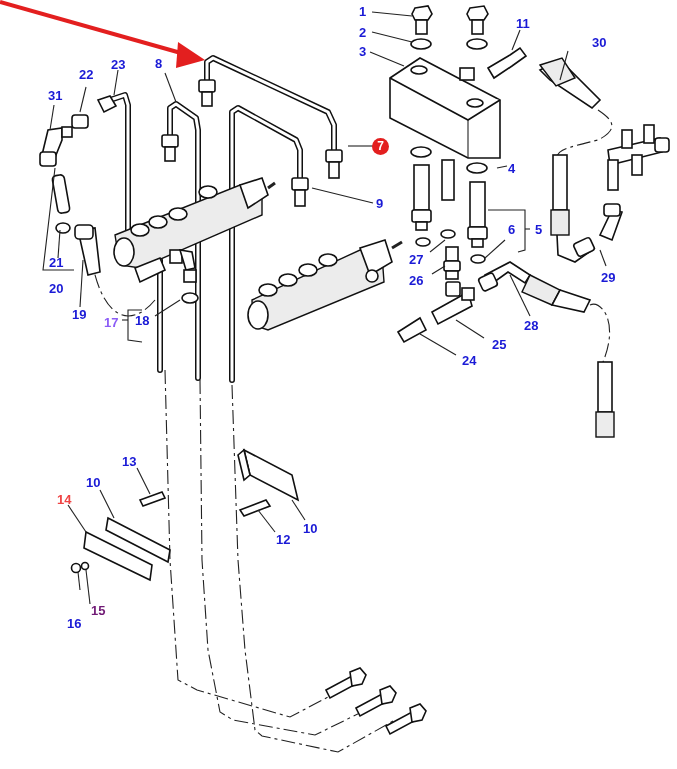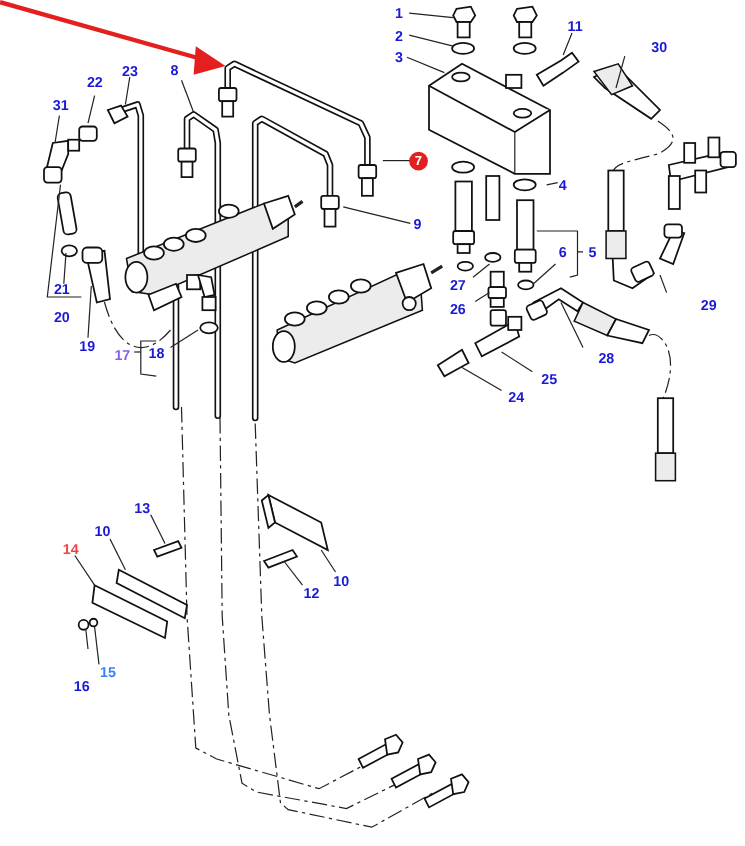--- a/index.html
+++ b/index.html
@@ -226,29 +226,29 @@
 <div class="label" style="left: 508px; top: 223px; color: rgb(26, 26, 214);">6</div>
 <div class="marker" style="left:372px;top:138px;background:#e31f1f">7</div>
 <div class="label" style="left: 155px; top: 57px; color: rgb(26, 26, 214);">8</div>
 <div class="label" style="left: 376px; top: 197px; color: rgb(26, 26, 214);">9</div>
 <div class="label" style="left: 86px; top: 476px; color: rgb(26, 26, 214);">10</div>
 <div class="label" style="left: 303px; top: 522px; color: rgb(26, 26, 214);">10</div>
 <div class="label" style="left: 516px; top: 17px; color: rgb(26, 26, 214);">11</div>
 <div class="label" style="left: 276px; top: 533px; color: rgb(26, 26, 214);">12</div>
 <div class="label" style="left: 122px; top: 455px; color: rgb(26, 26, 214);">13</div>
 <div class="label" style="left: 57px; top: 493px; color: #ef4444;">14</div>
-<div class="label" style="left: 91px; top: 604px; color: #3b82f6;">15</div>
+<div class="label" style="left: 91px; top: 604px; color: #701a75;">15</div>
 <div class="label" style="left: 67px; top: 617px; color: rgb(26, 26, 214);">16</div>
 <div class="label" style="left: 104px; top: 316px; color: #8b5cf6;">17</div>
 <div class="label" style="left: 135px; top: 314px; color: rgb(26, 26, 214);">18</div>
 <div class="label" style="left: 72px; top: 308px; color: rgb(26, 26, 214);">19</div>
 <div class="label" style="left: 49px; top: 282px; color: rgb(26, 26, 214);">20</div>
 <div class="label" style="left: 49px; top: 256px; color: rgb(26, 26, 214);">21</div>
 <div class="label" style="left: 79px; top: 68px; color: rgb(26, 26, 214);">22</div>
 <div class="label" style="left: 111px; top: 58px; color: rgb(26, 26, 214);">23</div>
 <div class="label" style="left: 462px; top: 354px; color: rgb(26, 26, 214);">24</div>
 <div class="label" style="left: 492px; top: 338px; color: rgb(26, 26, 214);">25</div>
 <div class="label" style="left: 409px; top: 274px; color: rgb(26, 26, 214);">26</div>
 <div class="label" style="left: 409px; top: 253px; color: rgb(26, 26, 214);">27</div>
-<div class="label" style="left: 524px; top: 319px; color: rgb(26, 26, 214); margin-left: 20px;">28</div>
-<div class="label" style="left: 601px; top: 271px; color: rgb(26, 26, 214); margin-left: 36px;">29</div>
+<div class="label" style="left: 524px; top: 319px; color: rgb(26, 26, 214);">28</div>
+<div class="label" style="left: 601px; top: 271px; color: rgb(26, 26, 214);">29</div>
 <div class="label" style="left: 592px; top: 36px; color: rgb(26, 26, 214);">30</div>
 <div class="label" style="left: 48px; top: 89px; color: rgb(26, 26, 214);">31</div>
 
 </body></html>

